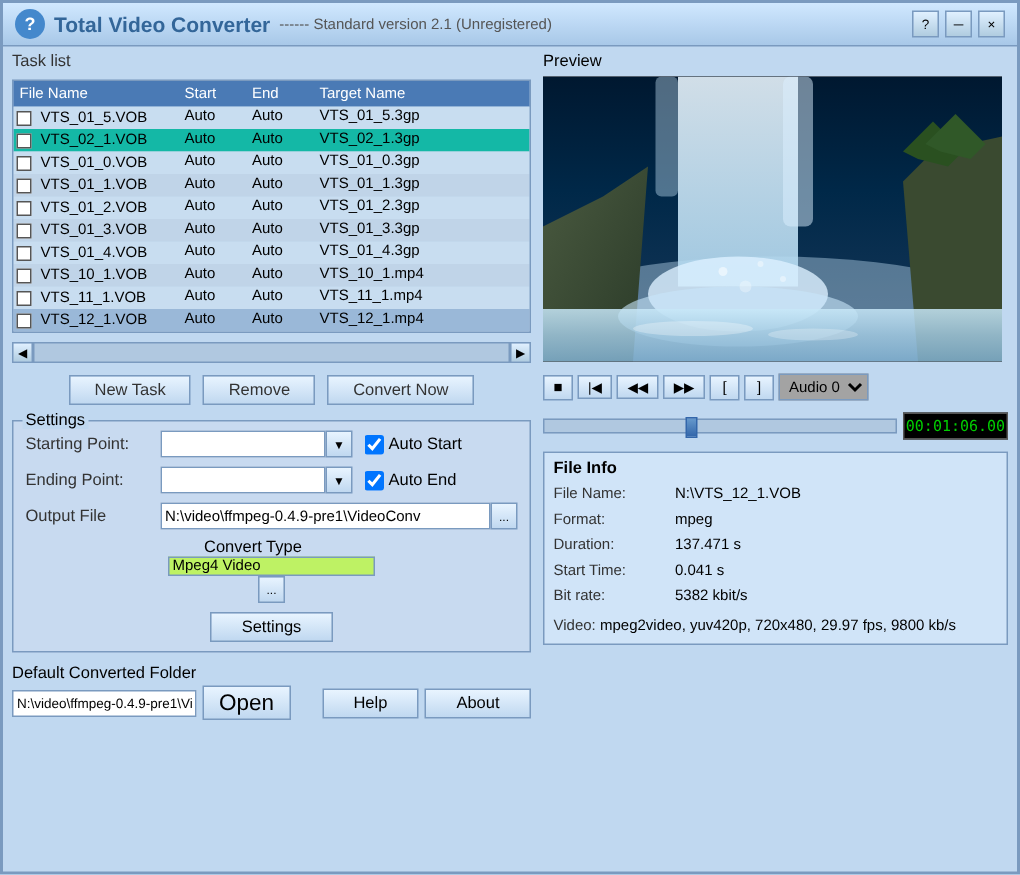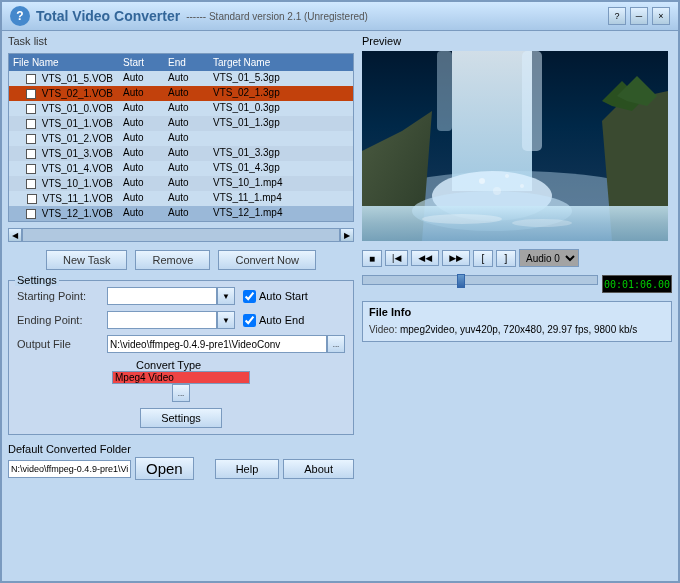--- a/index.html
+++ b/index.html
@@ -102,21 +102,20 @@
       font-size: 10px;
     }
     .task-row:nth-child(odd) {
       background: #c8ddf0;
     }
     .task-row:nth-child(even) {
       background: #b8cde0;
     }
     .task-row span {
       padding: 1px 4px;
-      justify-content: flex-end;
     }
     .task-row .filename {
       display: flex;
       align-items: center;
       gap: 2px;
       padding: 1px 2px;
     }
     .checkbox-cell {
       display: inline-block;
       width: 10px;
@@ -223,21 +222,21 @@
       flex-direction: column;
     }
     .convert-type-label {
       width: 90px;
       font-size: 11px;
     }
     .convert-type-input {
       flex: 1;
       height: 34px;
       border: 1px solid #7a9abf;
-      background: #ef4444;
+      background: #bef264;
       font-size: 10px;
       padding: 0 2px;
     }
     .settings-center-btn {
       display: flex;
       justify-content: center;
       margin-top: 4px;
     }
     .settings-btn {
       padding: 3px 20px;
@@ -298,21 +297,21 @@
     }
     .audio-select {
       height: 18px;
       border: 1px solid #7a9abf;
       background: #a3a3a3;
       font-size: 10px;
       padding: 0 2px;
     }
     .progress-row {
       display: flex;
-      align-items: flex-start;
+      align-items: center;
       gap: 4px;
       margin-top: 4px;
     }
     .progress-bar-bg {
       flex: 1;
       height: 10px;
       background: #b0c8e0;
       border: 1px solid #7a9abf;
       position: relative;
     }
@@ -399,21 +398,21 @@
         <div style="overflow-y:auto; max-height:195px;">
           <div class="task-row">
             <span class="filename" style="display:flex;align-items:center;gap:2px;padding:1px 2px;">
                 <span class="checkbox-cell"></span>
                 <span>VTS_01_5.VOB</span>
               </span>
             <span>Auto</span>
             <span>Auto</span>
             <span>VTS_01_5.3gp</span>
           </div>
-          <div class="task-row" style="background:#c2410c;">
+          <div class="task-row" style="background:#14b8a6;">
             <span class="filename" style="display:flex;align-items:center;gap:2px;padding:1px 2px;">
                 <span class="checkbox-cell"></span>
                 <span>VTS_02_1.VOB</span>
               </span>
             <span>Auto</span>
             <span>Auto</span>
             <span>VTS_02_1.3gp</span>
           </div>
           <div class="task-row">
             <span class="filename" style="display:flex;align-items:center;gap:2px;padding:1px 2px;">
@@ -433,20 +432,21 @@
             <span>Auto</span>
             <span>VTS_01_1.3gp</span>
           </div>
           <div class="task-row">
             <span class="filename" style="display:flex;align-items:center;gap:2px;padding:1px 2px;">
                 <span class="checkbox-cell"></span>
                 <span>VTS_01_2.VOB</span>
               </span>
             <span>Auto</span>
             <span>Auto</span>
+            <span>VTS_01_2.3gp</span>
           </div>
           <div class="task-row" style="background:#c0d4e8;">
             <span class="filename" style="display:flex;align-items:center;gap:2px;padding:1px 2px;">
                 <span class="checkbox-cell"></span>
                 <span>VTS_01_3.VOB</span>
               </span>
             <span>Auto</span>
             <span>Auto</span>
             <span>VTS_01_3.3gp</span>
           </div>
@@ -625,19 +625,31 @@
 
       <div class="progress-row">
         <div class="progress-bar-bg">
           <div class="progress-thumb"></div>
         </div>
         <div class="time-display">00:01:06.00</div>
       </div>
 
       <div class="file-info-section" style="margin-top:4px;">
         <div class="file-info-title">File Info</div>
+        <div class="file-info-grid">
+          <span class="fi-label">File Name:</span>
+          <span class="fi-value">N:\VTS_12_1.VOB</span>
+          <span class="fi-label">Format:</span>
+          <span class="fi-value">mpeg</span>
+          <span class="fi-label">Duration:</span>
+          <span class="fi-value">137.471  s</span>
+          <span class="fi-label">Start Time:</span>
+          <span class="fi-value">0.041  s</span>
+          <span class="fi-label">Bit rate:</span>
+          <span class="fi-value">5382  kbit/s</span>
+        </div>
         <div style="margin-top:4px;line-height:1.5;">
           <div><span class="fi-label">Video:</span> <span class="fi-value">mpeg2video, yuv420p, 720x480, 29.97 fps, 9800 kb/s</span></div>
         </div>
       </div>
     </div>
   </div>
 </div>
 
 </body></html>

